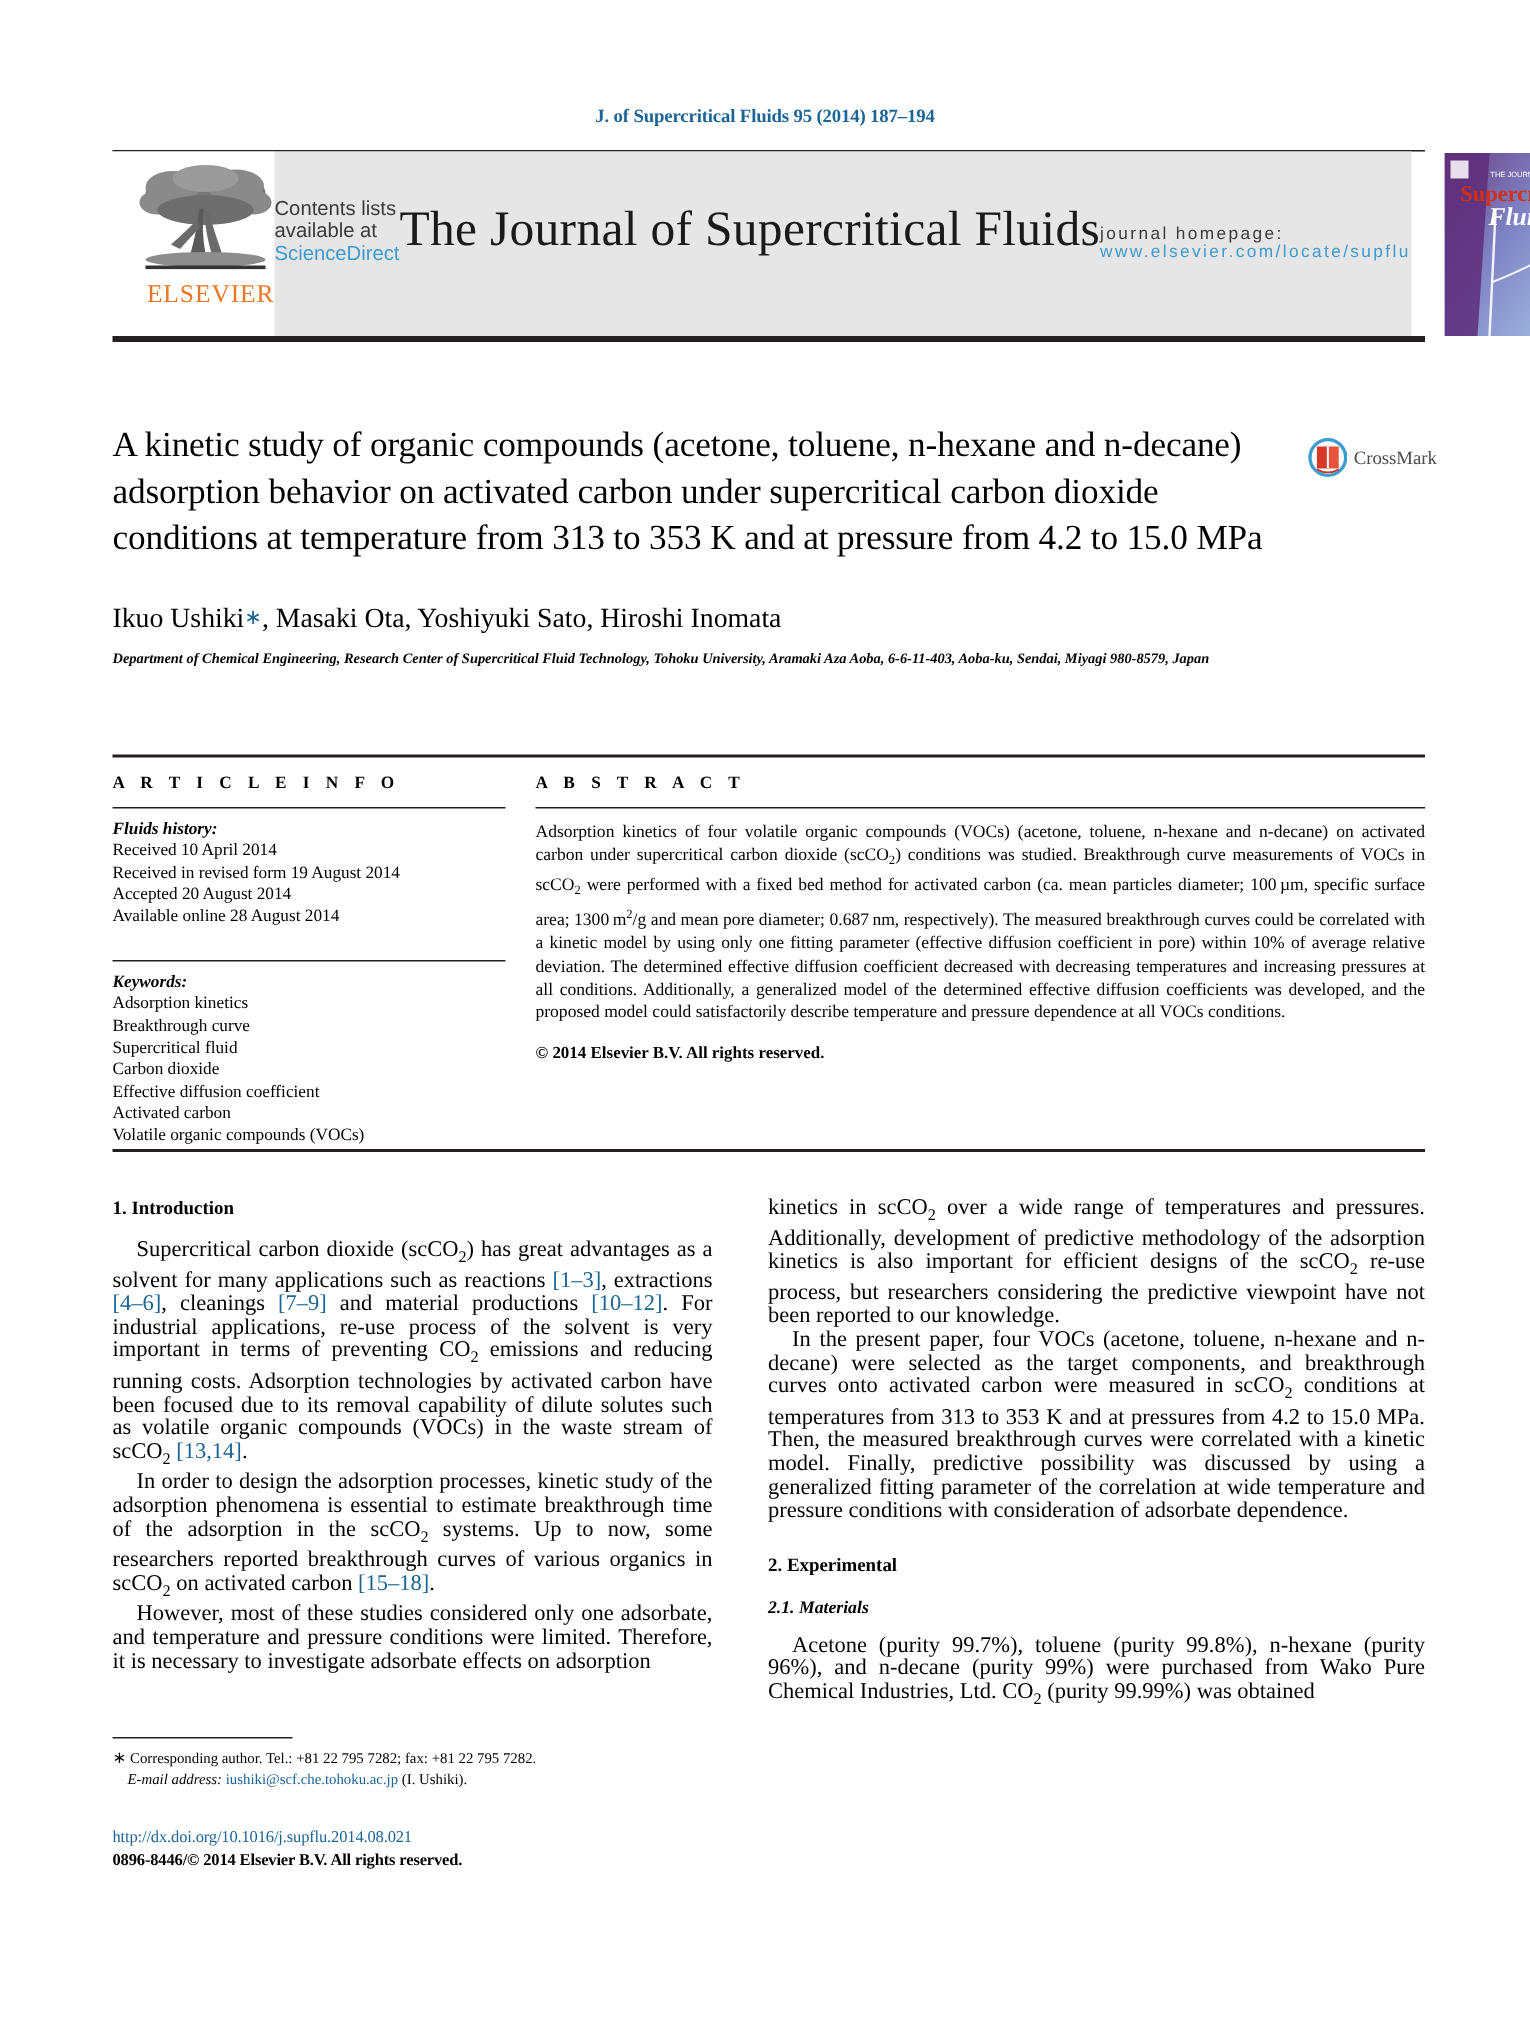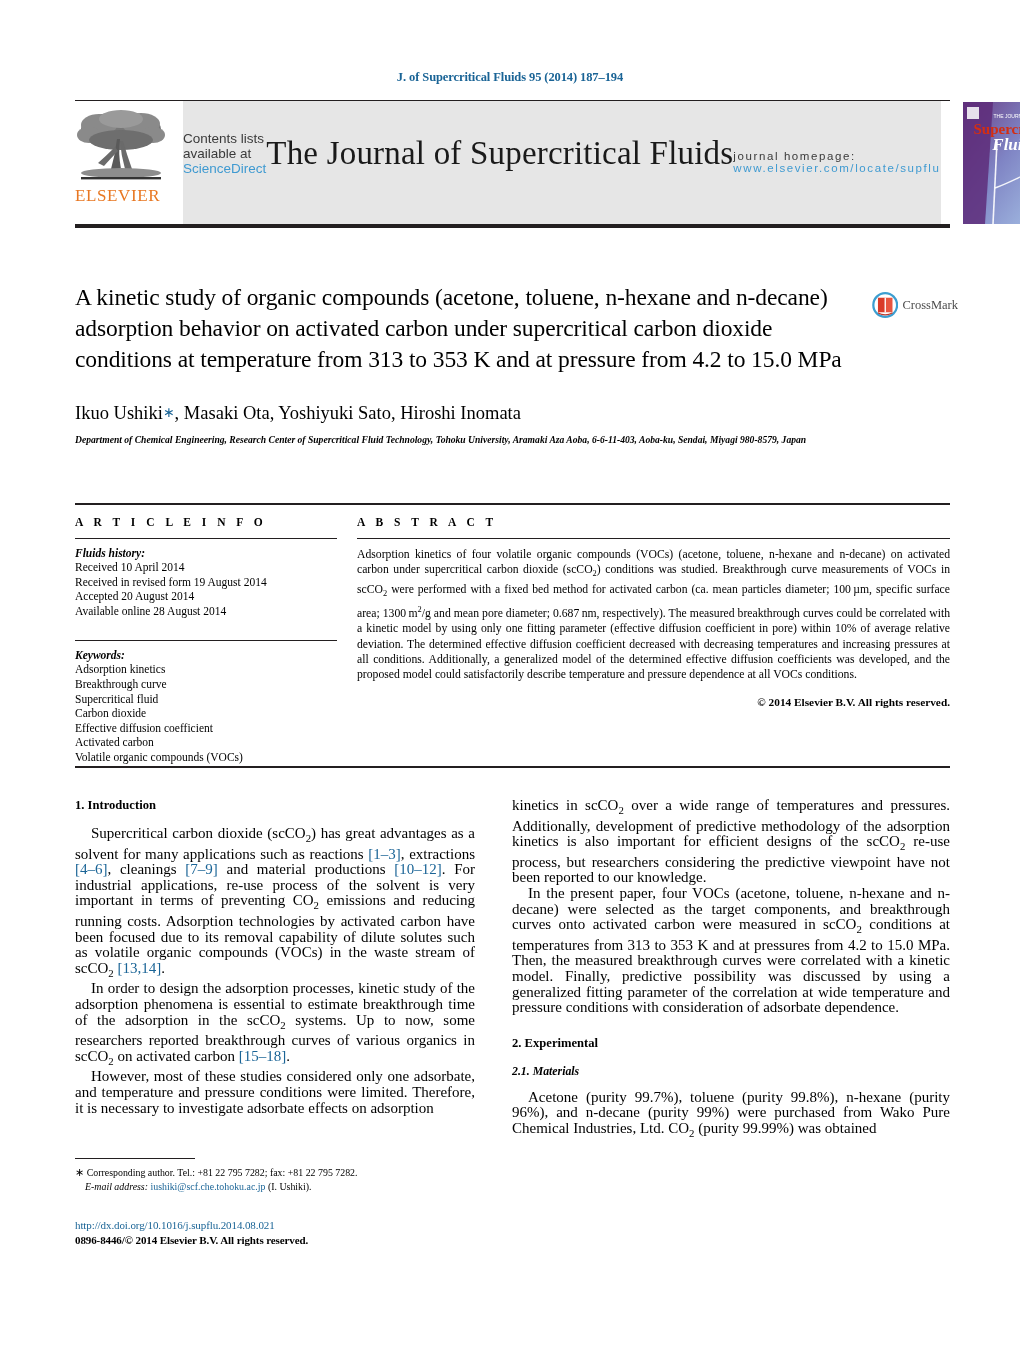--- a/index.html
+++ b/index.html
@@ -49,21 +49,21 @@
     box-sizing: border-box;
     display: flex;
     align-items: stretch;
   }
   .elsevier-logo {
     width: 108px;
     flex: 0 0 108px;
     background: #ffffff;
     display: flex;
     flex-direction: column;
-    align-items: flex-start;
+    align-items: flex-end;
     justify-content: flex-start;
     padding-top: 6px;
     box-sizing: border-box;
   }
   .elsevier-tree { display:block; }
   .elsevier-word {
     font-family: "Liberation Serif", serif;
     font-size: 17px;
     letter-spacing: 0.6px;
     color: #E87722;
@@ -213,21 +213,21 @@
   .info-gap { height: 22px; }
   .abstract-body {
     font-family: "Liberation Serif", serif;
     font-size: 11.7px;
     line-height: 15.4px;
     text-align: justify;
     color: #000;
   }
   .abstract-copyright {
     margin-top: 13px;
-    text-align: right;
+    text-align: left;
     font-family: "Liberation Serif", serif;
     font-weight: bold;
     font-size: 11.3px;
   }
   #rule-below-abstract { top: 766px; }
 
   
   .body-cols {
     position: absolute;
     top: 798px;

